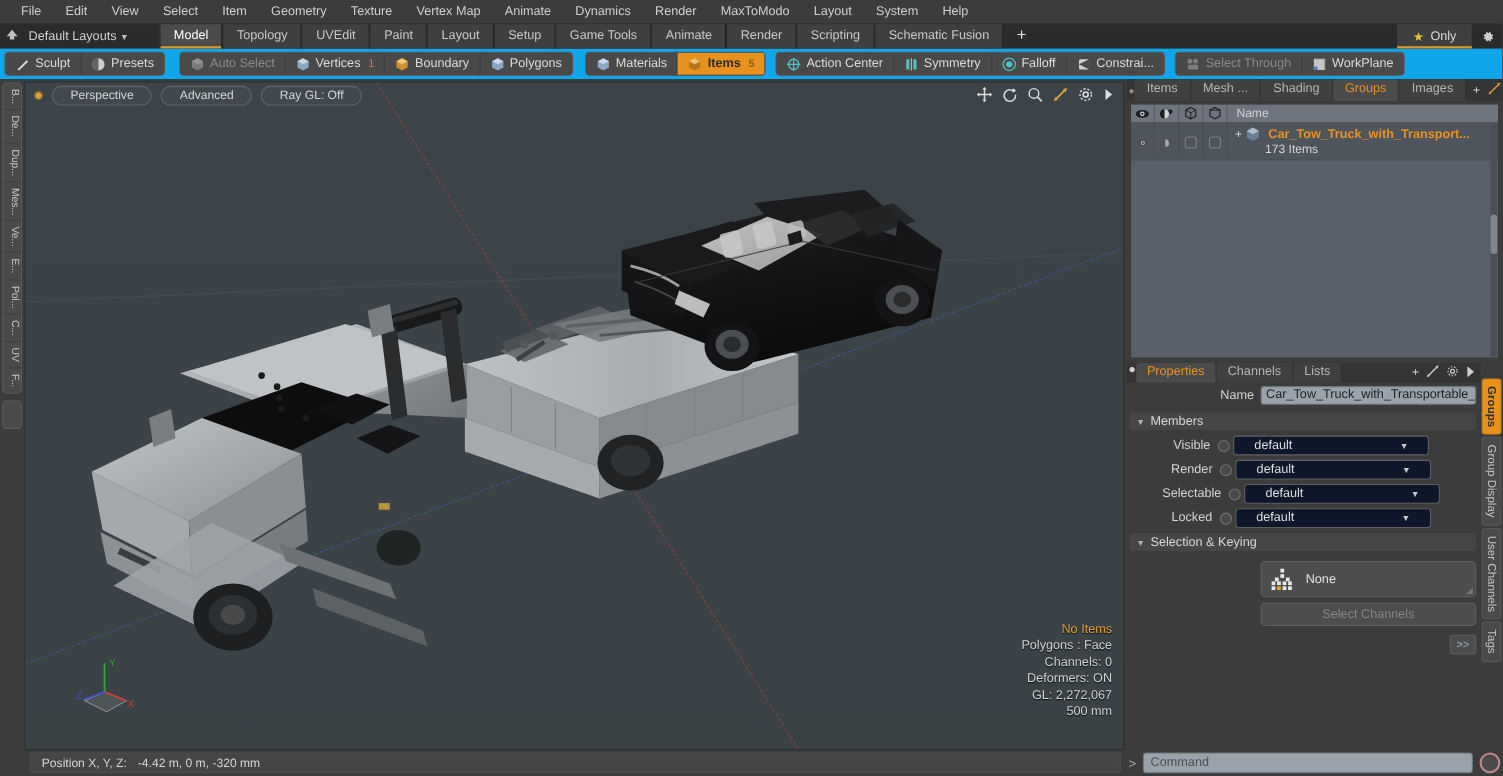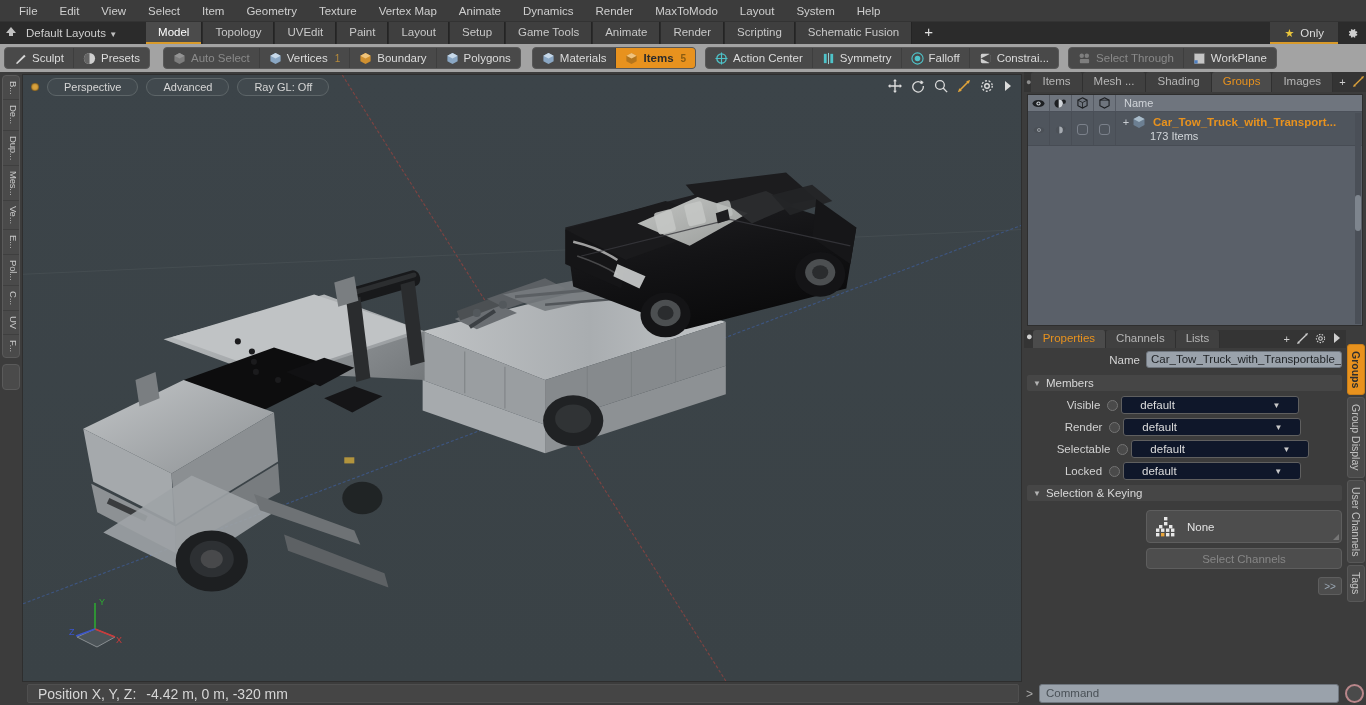--- a/index.html
+++ b/index.html
@@ -48,21 +48,21 @@
   .only-btn {
     display: flex; align-items: center; gap: 6px; padding: 0 14px; background: #3f3f3f;
     position: relative; color: #dcdcdc; font-size: 11.5px; cursor: default;
   }
   .only-btn::after { content: ""; position: absolute; left:0; right:0; bottom:0; height:2px; background:#d89a2a; }
   .only-btn .star { color: #e8c43c; font-size: 11px; }
   .gear-btn { width: 28px; display: flex; align-items: center; justify-content: center; color: #cfcfcf; font-size: 13px; cursor: default; }
 
   
   .modebar {
-    height: 28px; background: #a3a3a3; display: flex; align-items: center; flex: 0 0 28px;
+    height: 28px; background: #0ea5e9; display: flex; align-items: center; flex: 0 0 28px;
     padding: 0 4px; gap: 3px;
   }
   .grp {
     display: flex; align-items: stretch; height: 22px; background: #494949;
     border: 1px solid #585858; border-radius: 4px; overflow: hidden;
   }
   .tbtn {
     display: flex; align-items: center; gap: 5px; padding: 0 9px; height: 20px;
     font-size: 11.5px; color: #dcdcdc; white-space: nowrap; cursor: default;
     border-right: 1px solid #3e3e3e;
@@ -226,21 +226,21 @@
     border-top-right-radius: 3px; white-space: nowrap; cursor: default;
   }
   .pp-tab.active { background: #4b4b4b; color: #e8921e; }
   .pp-extra { display:flex; align-items:center; gap:7px; margin-left:auto; padding: 0 5px; color: #cfcfcf; font-size: 11px;}
 
   
   .statusbar { height: 23px; flex: 0 0 23px; background: #3c3c3c; display: flex; align-items: center; padding: 0 2px; gap: 3px;}
   .status-left { width: 22px; flex: 0 0 22px; height: 19px; background: #3c3c3c;}
   .status-field {
     flex: 1 1 auto; height: 19px; background: #454545; border: 1px solid #4f4f4f; border-radius: 2px;
-    display: flex; align-items: center; padding: 0 10px; font-size: 14px; color: #d6d6d6; gap: 10px;
+    display: flex; align-items: center; padding: 0 10px; font-size: 11px; color: #d6d6d6; gap: 10px;
   }
   .cmd-wrap { width: 342px; flex: 0 0 342px; display: flex; align-items: center; gap: 6px; padding-left: 4px;}
   .cmd-arrow { color: #a9a9a9; font-size: 12px; }
   .cmd-input {
     flex: 1 1 auto; height: 19px; background: #9aa2ab; border: 1px solid #6f767e; border-radius: 3px;
     color: #4a5157; font-size: 11.5px; padding: 0 6px; line-height: 17px;
   }
   .cmd-rec {
     width: 19px; height: 19px; border-radius: 50%; border: 2px solid #b9868a; background: #4a4a4a;
     flex: 0 0 19px;
@@ -642,20 +642,28 @@
                 </svg>
             </span>
             <span>
               <svg width="10" height="12" viewBox="0 0 10 12">
                   <path fill="#dcdcdc" d="M2 1l6 5-6 5z"></path>
                 </svg>
             </span>
           </div>
         </div>
 
+        <div class="vp-stats">
+          <div class="noitems">No Items</div>
+          <div>Polygons : Face</div>
+          <div>Channels: 0</div>
+          <div>Deformers: ON</div>
+          <div>GL: 2,272,067</div>
+          <div>500 mm</div>
+        </div>
 
         <div class="axis-gizmo">
           <svg width="70" height="62" viewBox="0 0 70 62">
             <polygon points="14,46 32,38 52,46 34,56" fill="#5b6367" opacity="0.55" stroke="#c9cccf" stroke-width="1"></polygon>
             <line x1="32" y1="38" x2="32" y2="12" stroke="#2ea832" stroke-width="1.6"></line>
             <text x="36" y="14" fill="#2ea832" font-size="9" font-family="Liberation Sans, sans-serif">Y</text>
             <line x1="32" y1="38" x2="52" y2="46" stroke="#cc3a3a" stroke-width="1.6"></line>
             <text x="53" y="52" fill="#cc3a3a" font-size="9" font-family="Liberation Sans, sans-serif">X</text>
             <line x1="32" y1="38" x2="13" y2="45" stroke="#3a55cc" stroke-width="1.6"></line>
             <text x="6" y="44" fill="#3a55cc" font-size="9" font-family="Liberation Sans, sans-serif">Z</text>

